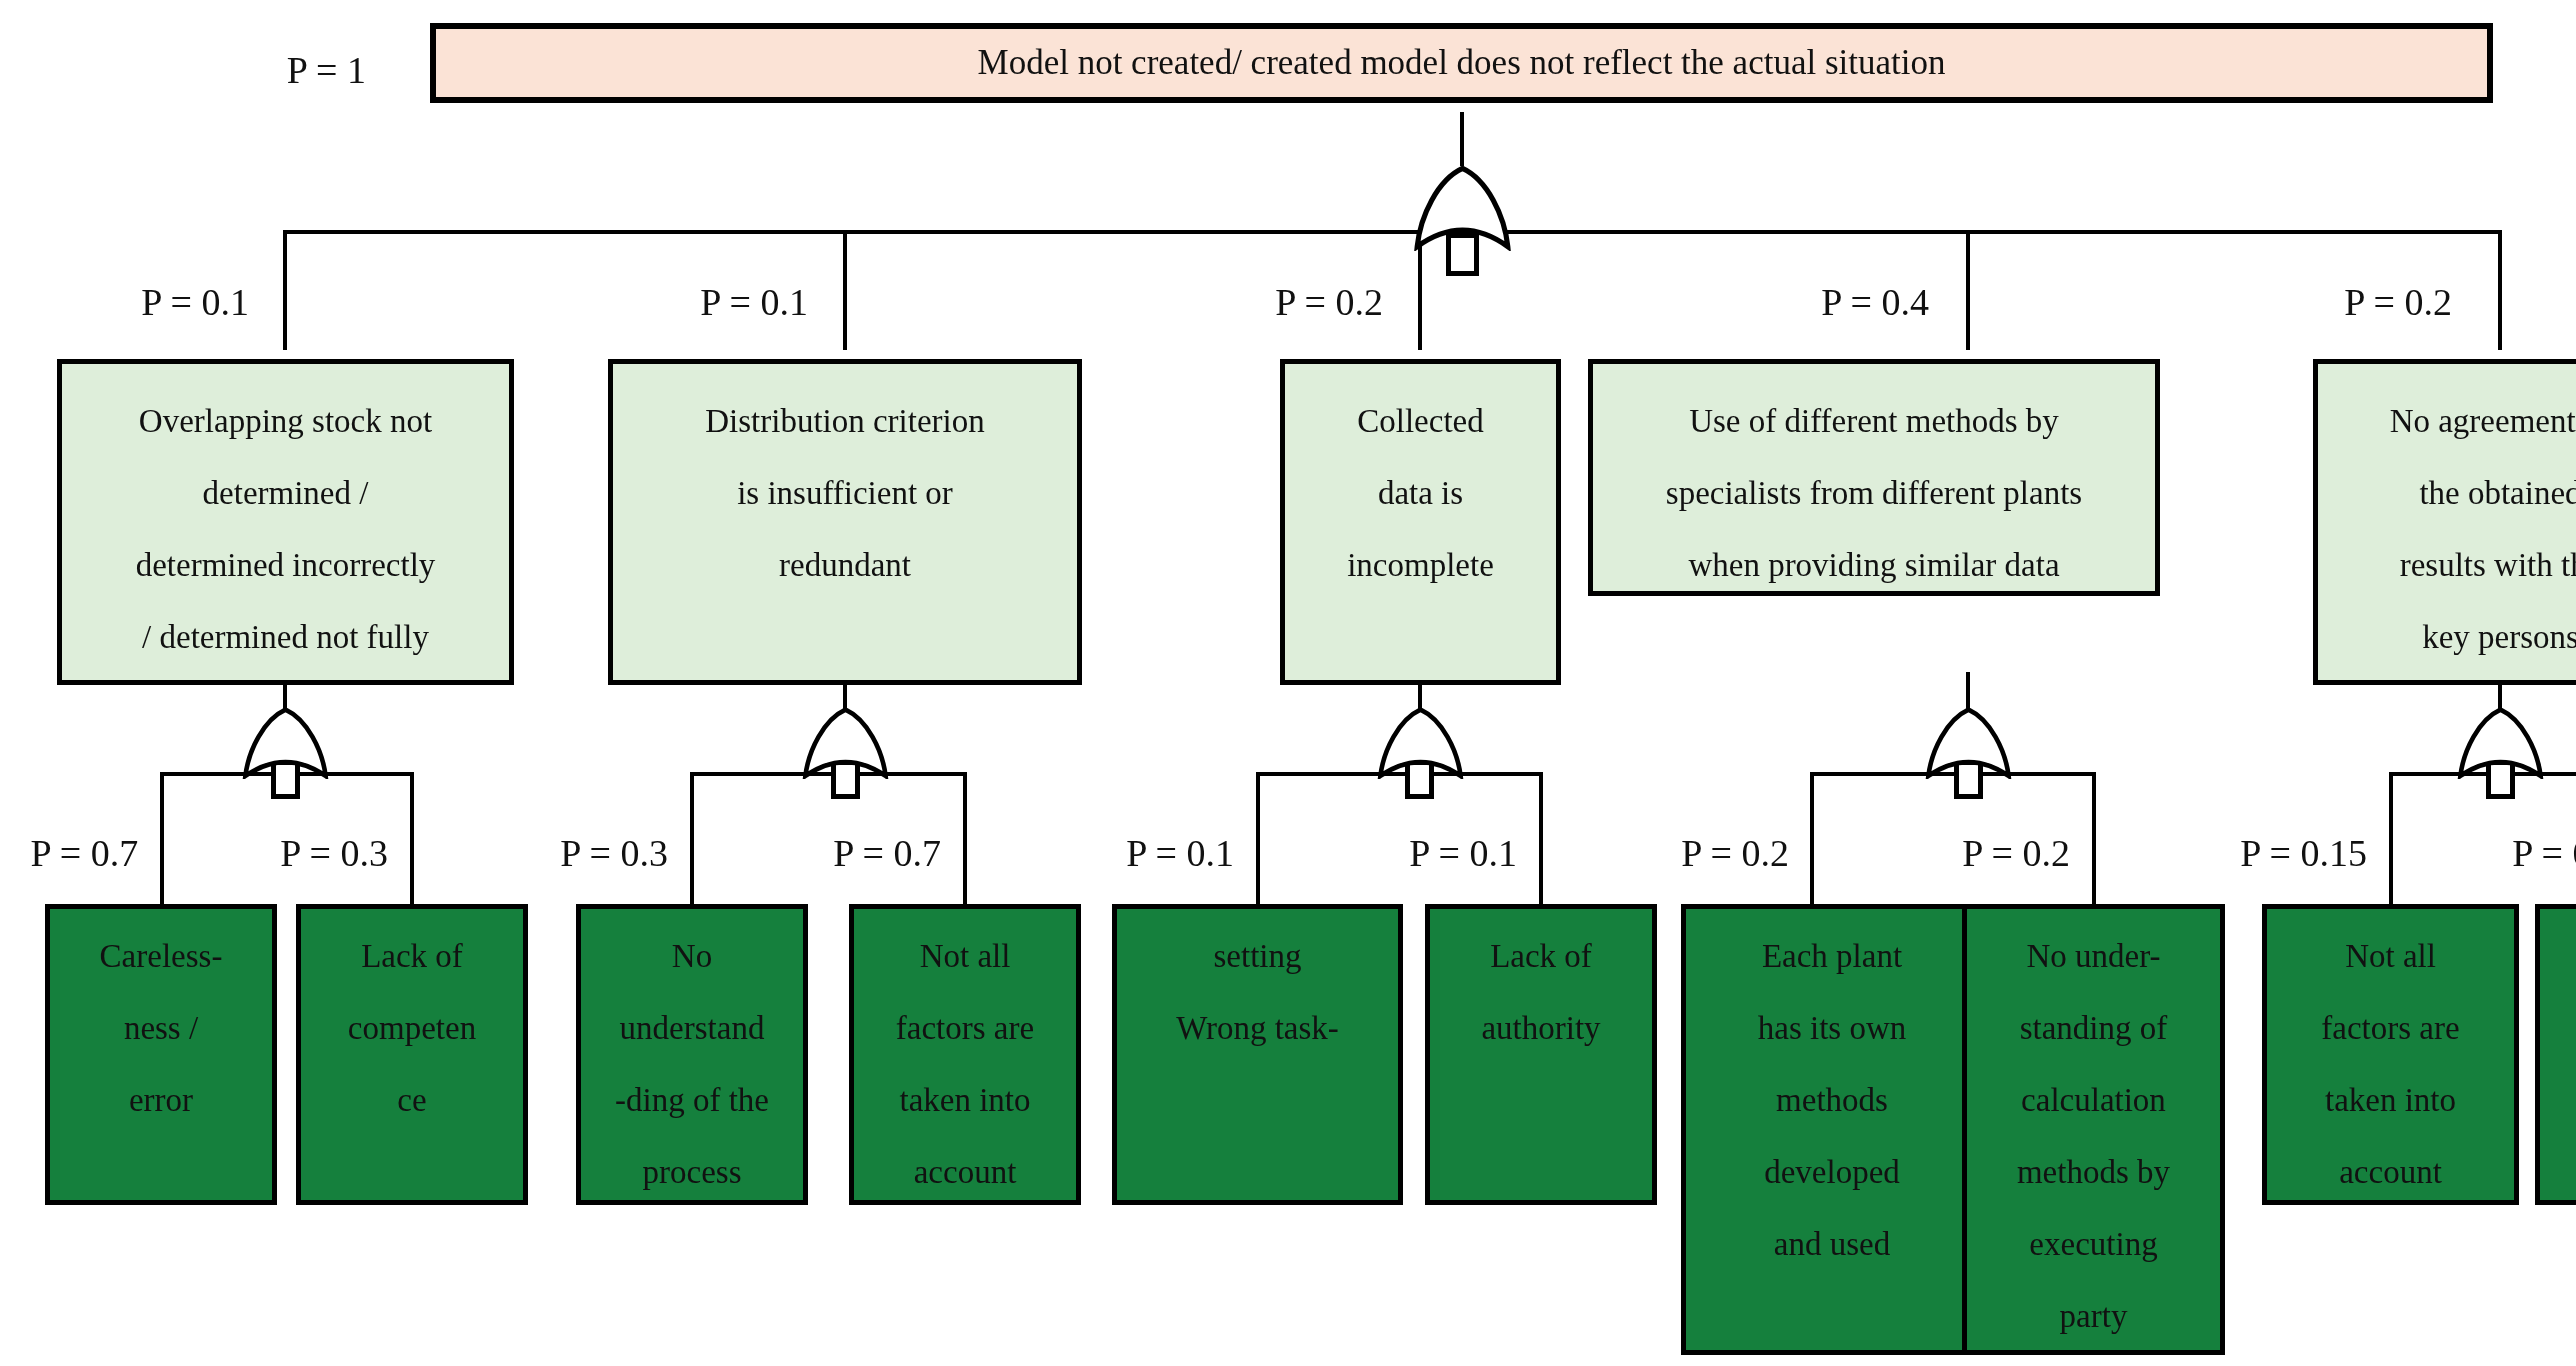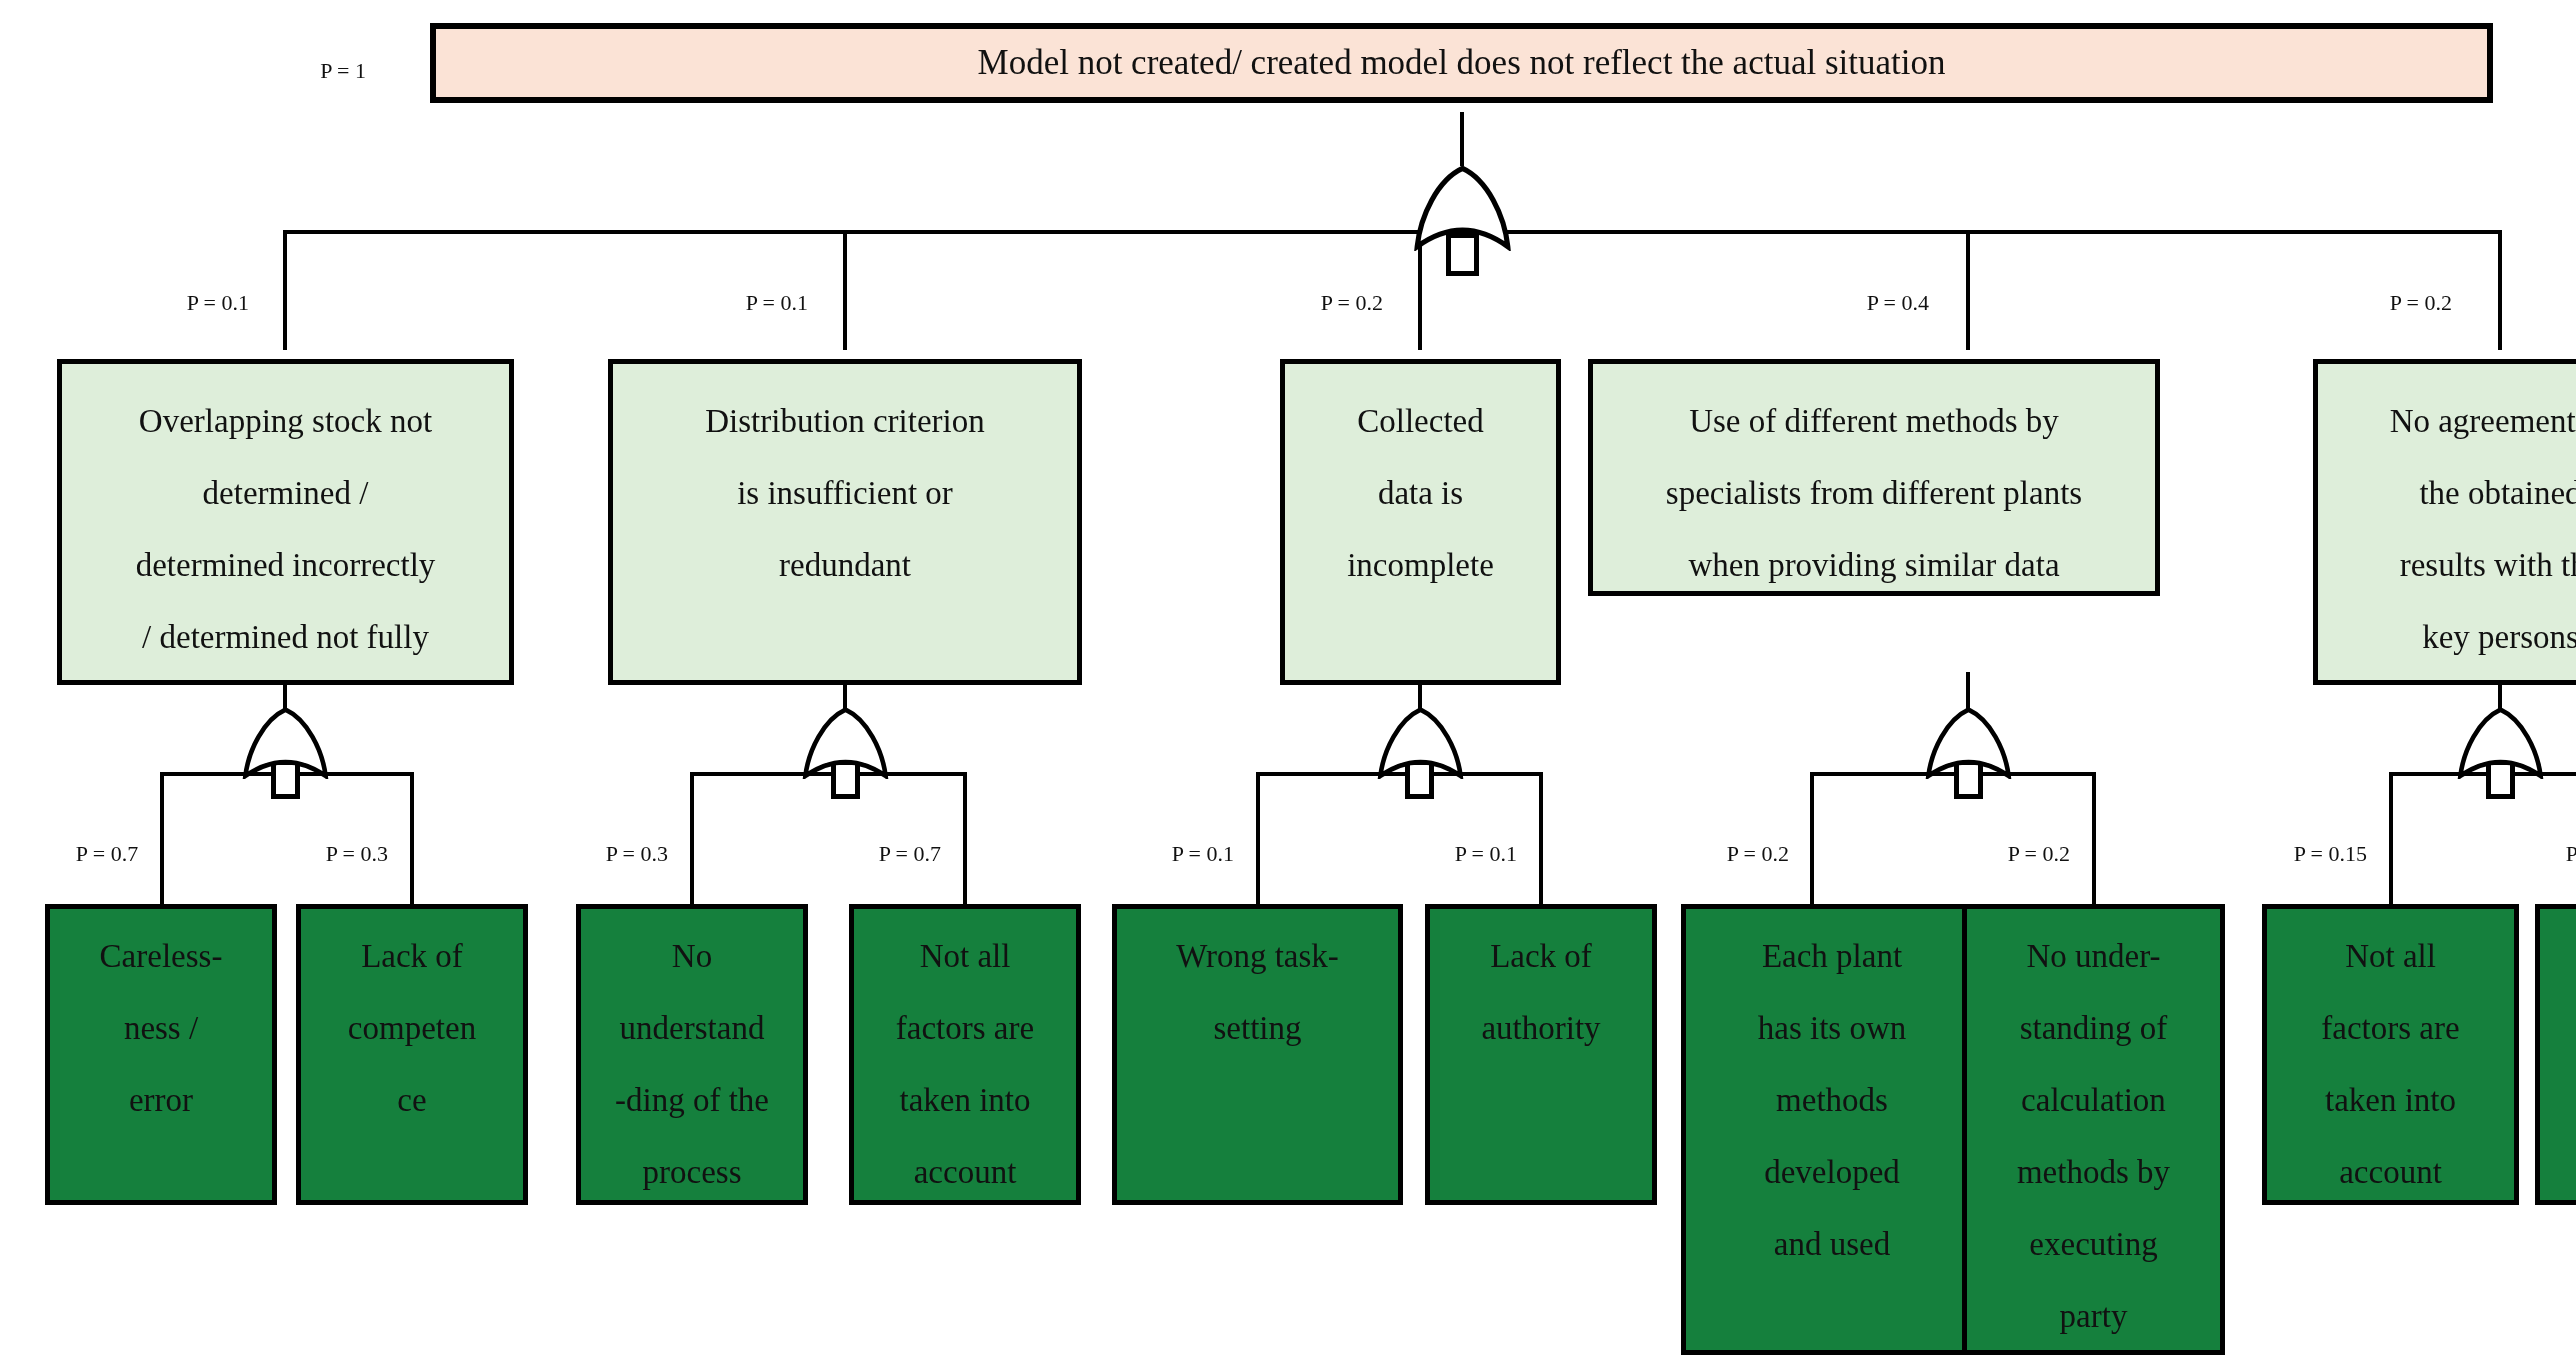--- a/index.html
+++ b/index.html
@@ -6,21 +6,21 @@
   .diagram{position:relative;width:2805px;height:1367px;background:#ffffff;
            font-family:"Liberation Serif","DejaVu Serif",serif;overflow:hidden;}
   .c{position:absolute;background:#000;z-index:1;}
   .node{position:absolute;box-sizing:border-box;border:5.2px solid #000;text-align:center;
         font-size:33px;color:#111;z-index:2;}
   .node .line{line-height:72px;white-space:nowrap;}
   .top-event{display:flex;align-items:center;justify-content:center;border-width:6.7px;
              font-size:35px;background:#fbe3d6;}
   .intermediate{padding-top:20.6px;background:#deeeda;margin-top:13px;}
   .basic{padding-top:11.3px;background:#15803d;}
-  .plabel{position:absolute;font-size:22px;line-height:49px;height:49px;text-align:right;
+  .plabel{position:absolute;font-size:38px;line-height:49px;height:49px;text-align:right;
           color:#111;z-index:2;white-space:nowrap;}
   .gate-rect{position:absolute;background:#fff;border:5.7px solid #000;box-sizing:border-box;z-index:3;}
   svg.gate{position:absolute;z-index:4;}
 </style>
 </head>
 <body>
 
 <div class="diagram">
 
   <div class="plabel" style="left:227px;top:46px;width:139px;">P = 1</div>
@@ -146,22 +146,22 @@
     <div class="line">-ding of the</div>
     <div class="line">process</div>
   </div>
   <div class="node basic" style="left:849px;top:904px;width:232px;height:301px;">
     <div class="line">Not all</div>
     <div class="line">factors are</div>
     <div class="line">taken into</div>
     <div class="line">account</div>
   </div>
   <div class="node basic" style="left:1112px;top:904px;width:291px;height:301px;">
+    <div class="line">setting</div>
     <div class="line">Wrong task-</div>
-    <div class="line">setting</div>
   </div>
   <div class="node basic" style="left:1425px;top:904px;width:232px;height:301px;">
     <div class="line">Lack of</div>
     <div class="line">authority</div>
   </div>
   <div class="node basic" style="left:1681px;top:904px;width:302px;height:451px;">
     <div class="line">Each plant</div>
     <div class="line">has its own</div>
     <div class="line">methods</div>
     <div class="line">developed</div>

